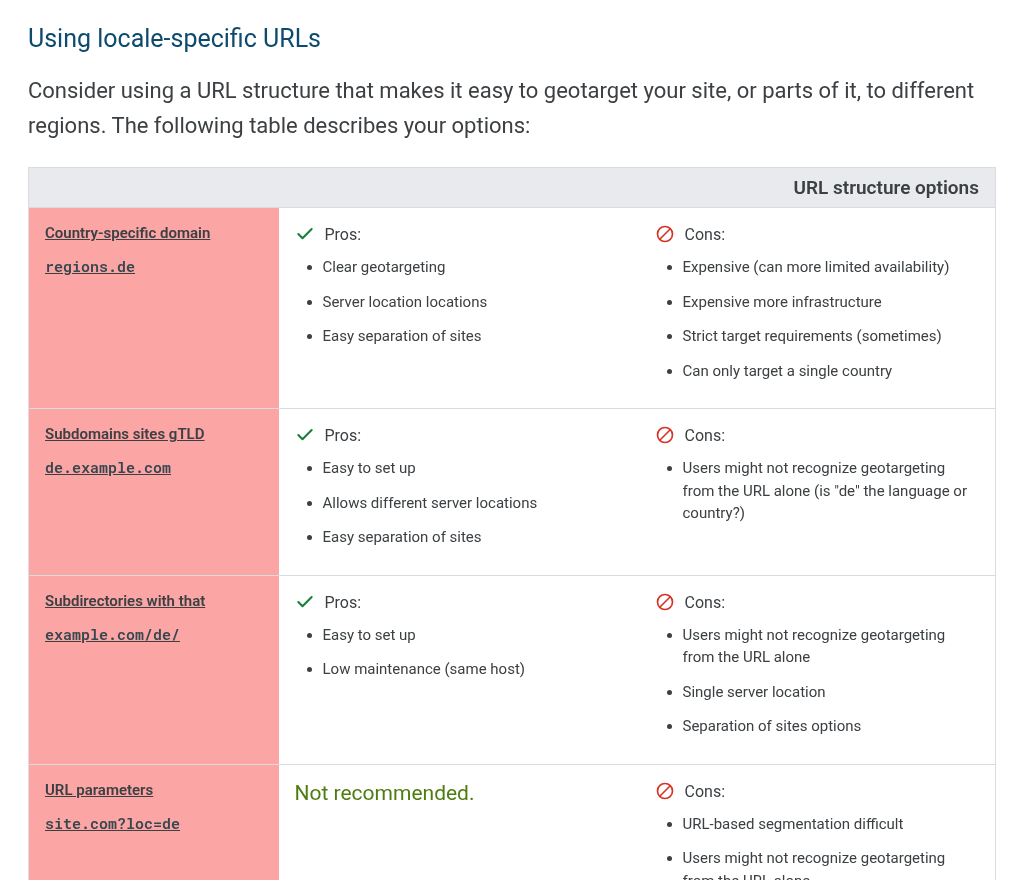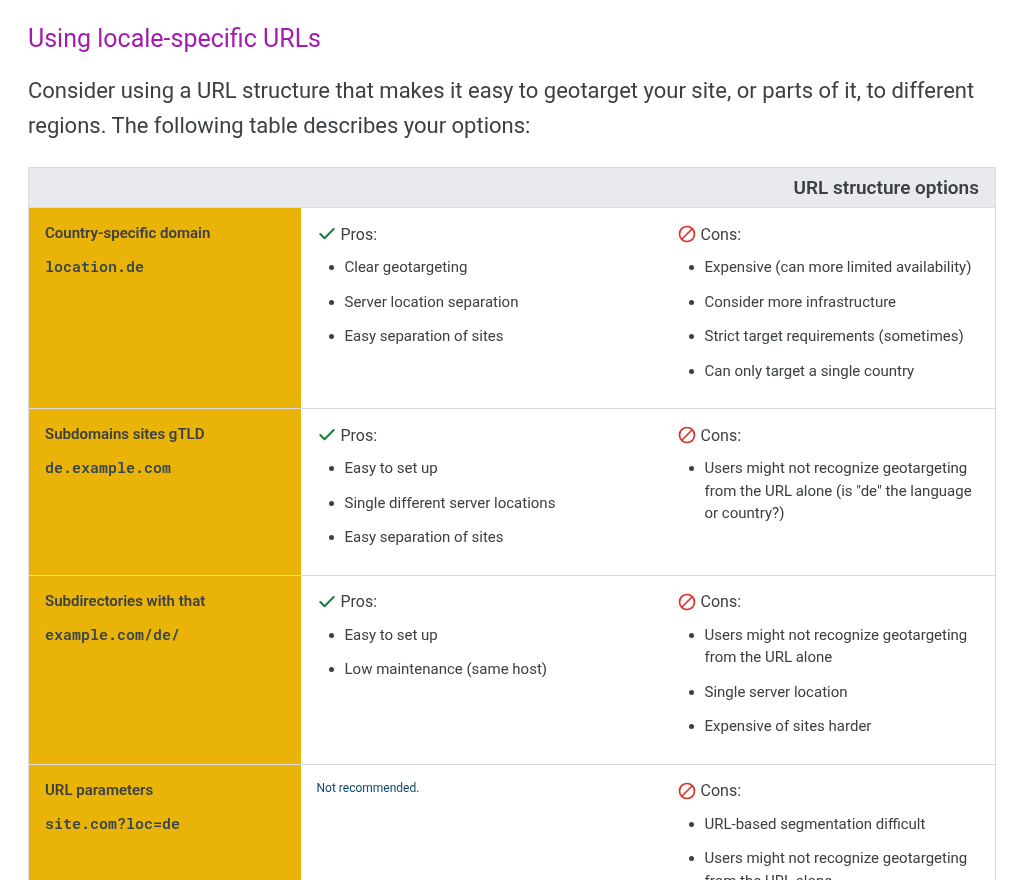--- a/index.html
+++ b/index.html
@@ -6,21 +6,21 @@
     body {
       font-family: -apple-system, BlinkMacSystemFont, "Segoe UI", Roboto, "Helvetica Neue", Arial, sans-serif;
       color: #3c4043;
       padding: 24px 28px;
       background: #fff;
       width: 1024px;
     }
     h2.page-title {
       font-size: 25px;
       font-weight: 400;
-      color: #a21caf;
+      color: #0c4a6e;
       margin-bottom: 20px;
     }
     p.intro {
       font-size: 22px;
       line-height: 1.6;
       color: #3c4043;
       margin-bottom: 24px;
     }
     table {
       width: 100%;
@@ -35,122 +35,123 @@
       color: #3c4043;
       padding: 8px 16px;
       font-size: 19px;
     }
     tbody td {
       vertical-align: top;
       padding: 16px;
       border-top: 1px solid #dadce0;
     }
     tbody td.first-col {
-      background: #eab308;
-      width: 272px;
+      background: #fca5a5;
+      width: 250px;
+      text-decoration: underline;
     }
     .opt-title {
       font-weight: 600;
       color: #3c4043;
       margin-bottom: 14px;
       display: block;
     }
     .opt-example {
       font-family: "Roboto Mono", ui-monospace, Menlo, Consolas, monospace;
       color: #37474f;
       font-weight: 600;
       font-size: 15px;
     }
     .proscons-head {
       display: flex;
-      align-items: center;
-      gap: 4px;
+      align-items: flex-end;
+      gap: 10px;
       margin-bottom: 12px;
     }
     .proscons-label {
       font-weight: 400;
       color: #3c4043;
       font-size: 16px;
     }
     ul {
       padding-left: 28px;
     }
     ul li {
       margin-bottom: 10px;
       line-height: 1.5;
       color: #3c4043;
       margin-top: 12px;
     }
     .icon-check svg { width: 20px; height: 20px; display: block; }
     .icon-no svg { width: 20px; height: 20px; display: block; }
     td.col-mid { width: 360px; }
-    .plain-text { color:#0c4a6e; font-size:12px; }
+    .plain-text { color:#4d7c0f; font-size:21px; }
   </style>
 </head>
 <body>
 
 <h2 class="page-title">Using locale-specific URLs</h2>
 <p class="intro">Consider using a URL structure that makes it easy to geotarget your site, or parts of it, to different regions. The following table describes your options:</p>
 
 <table>
   <thead>
     <tr>
       <th colspan="3">URL structure options</th>
     </tr>
   </thead>
   <tbody id="table-body">
       <tr>
-        <td class="first-col"><span class="opt-title">Country-specific domain</span><span class="opt-example">location.de</span></td>
+        <td class="first-col"><span class="opt-title">Country-specific domain</span><span class="opt-example">regions.de</span></td>
         <td class="col-mid">
           <div class="proscons-head">
             <span class="icon-check">
   <svg viewBox="0 0 24 24" fill="none" stroke="#188038" stroke-width="2.5" stroke-linecap="round" stroke-linejoin="round">
                 <polyline points="4 12 9 17 20 6"></polyline>
               </svg>
 </span>
             <span class="proscons-label">Pros:</span>
           </div>
           <ul>
             <li>Clear geotargeting</li>
-            <li>Server location separation</li>
+            <li>Server location locations</li>
             <li>Easy separation of sites</li>
           </ul>
         </td>
         <td>
           <div class="proscons-head">
             <span class="icon-no">
   <svg viewBox="0 0 24 24" fill="none" stroke="#d93025" stroke-width="2">
                 <circle cx="12" cy="12" r="9"></circle>
                 <line x1="6" y1="18" x2="18" y2="6"></line>
               </svg>
 </span>
             <span class="proscons-label">Cons:</span>
           </div>
           <ul>
             <li>Expensive (can more limited availability)</li>
-            <li>Consider more infrastructure</li>
+            <li>Expensive more infrastructure</li>
             <li>Strict target requirements (sometimes)</li>
             <li>Can only target a single country</li>
           </ul>
         </td>
       </tr>
       <tr>
         <td class="first-col"><span class="opt-title">Subdomains sites gTLD</span><span class="opt-example">de.example.com</span></td>
         <td class="col-mid">
           <div class="proscons-head">
             <span class="icon-check">
   <svg viewBox="0 0 24 24" fill="none" stroke="#188038" stroke-width="2.5" stroke-linecap="round" stroke-linejoin="round">
                 <polyline points="4 12 9 17 20 6"></polyline>
               </svg>
 </span>
             <span class="proscons-label">Pros:</span>
           </div>
           <ul>
             <li>Easy to set up</li>
-            <li>Single different server locations</li>
+            <li>Allows different server locations</li>
             <li>Easy separation of sites</li>
           </ul>
         </td>
         <td>
           <div class="proscons-head">
             <span class="icon-no">
   <svg viewBox="0 0 24 24" fill="none" stroke="#d93025" stroke-width="2">
                 <circle cx="12" cy="12" r="9"></circle>
                 <line x1="6" y1="18" x2="18" y2="6"></line>
               </svg>
@@ -184,21 +185,21 @@
   <svg viewBox="0 0 24 24" fill="none" stroke="#d93025" stroke-width="2">
                 <circle cx="12" cy="12" r="9"></circle>
                 <line x1="6" y1="18" x2="18" y2="6"></line>
               </svg>
 </span>
             <span class="proscons-label">Cons:</span>
           </div>
           <ul>
             <li>Users might not recognize geotargeting from the URL alone</li>
             <li>Single server location</li>
-            <li>Expensive of sites harder</li>
+            <li>Separation of sites options</li>
           </ul>
         </td>
       </tr>
       <tr>
         <td class="first-col"><span class="opt-title">URL parameters</span><span class="opt-example">site.com?loc=de</span></td>
         <td class="col-mid">
           <div class="plain-text">Not recommended.</div>
         </td>
         <td>
           <div class="proscons-head">

